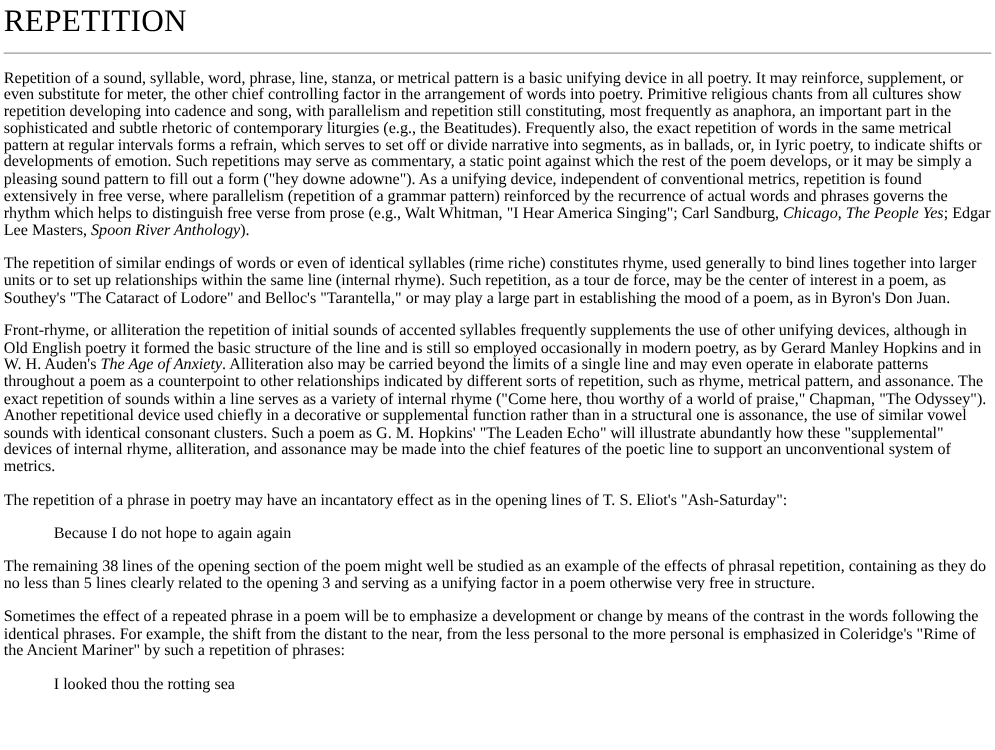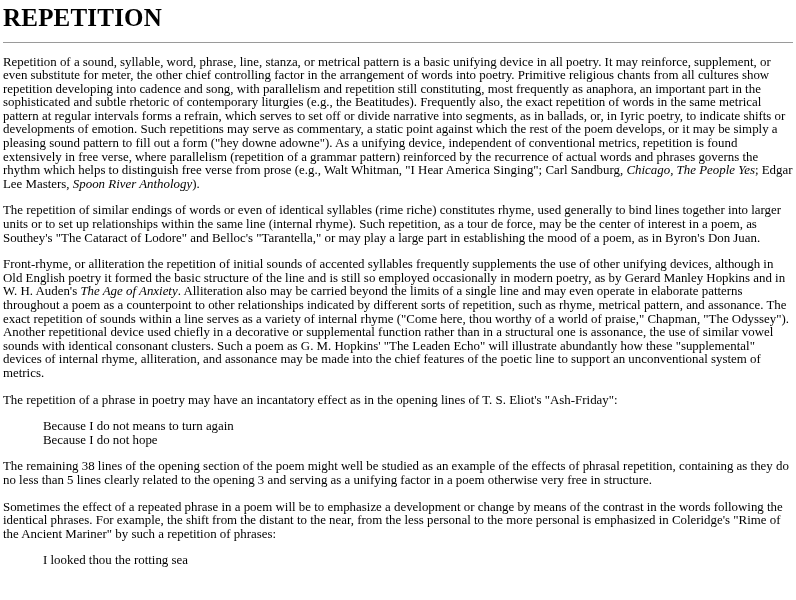--- a/index.html
+++ b/index.html
@@ -14,21 +14,21 @@
     overflow: hidden;
     box-sizing: border-box;
     padding: 2px 3px 0 3px;
     font-family: "Liberation Serif", "DejaVu Serif", serif;
     font-size: 12.9px;
     line-height: 13.6px;
   }
   h1.page-title {
     font-size: 25px;
     line-height: 1.1;
-    font-weight: bold;
+    font-weight: normal;
     margin: 2px 0 10px 0;
     letter-spacing: 0.2px;
   }
   hr.title-divider {
     border: none;
     border-top: 1px solid #9a9a9a;
     height: 0;
     margin: 0;
   }
   p.doc-paragraph {
@@ -48,25 +48,24 @@
 
 <h1 class="page-title">REPETITION</h1>
 <hr class="title-divider">
 
 <p class="doc-paragraph"><span>Repetition of a sound, syllable, word, phrase, line, stanza, or metrical pattern is a basic unifying device in all poetry. It may reinforce, supplement, or even substitute for meter, the other chief controlling factor in the arrangement of words into poetry. Primitive religious chants from all cultures show repetition developing into cadence and song, with parallelism and repetition still constituting, most frequently as anaphora, an important part in the sophisticated and subtle rhetoric of contemporary liturgies (e.g., the Beatitudes). Frequently also, the exact repetition of words in the same metrical pattern at regular intervals forms a refrain, which serves to set off or divide narrative into segments, as in ballads, or, in Iyric poetry, to indicate shifts or developments of emotion. Such repetitions may serve as commentary, a static point against which the rest of the poem develops, or it may be simply a pleasing sound pattern to fill out a form ("hey downe adowne"). As a unifying device, independent of conventional metrics, repetition is found extensively in free verse, where parallelism (repetition of a grammar pattern) reinforced by the recurrence of actual words and phrases governs the rhythm which helps to distinguish free verse from prose (e.g., Walt Whitman, "I Hear America Singing"; Carl Sandburg, </span><em>Chicago</em><span>, </span><em>The People Yes</em><span>; Edgar Lee Masters, </span><em>Spoon River Anthology</em><span>).</span></p>
 
 <p class="doc-paragraph"><span>The repetition of similar endings of words or even of identical syllables (rime riche) constitutes rhyme, used generally to bind lines together into larger units or to set up relationships within the same line (internal rhyme). Such repetition, as a tour de force, may be the center of interest in a poem, as Southey's "The Cataract of Lodore" and Belloc's "Tarantella," or may play a large part in establishing the mood of a poem, as in Byron's Don Juan.</span></p>
 
 <p class="doc-paragraph"><span>Front-rhyme, or alliteration the repetition of initial sounds of accented syllables frequently supplements the use of other unifying devices, although in Old English poetry it formed the basic structure of the line and is still so employed occasionally in modern poetry, as by Gerard Manley Hopkins and in W. H. Auden's </span><em>The Age of Anxiety</em><span>. Alliteration also may be carried beyond the limits of a single line and may even operate in elaborate patterns throughout a poem as a counterpoint to other relationships indicated by different sorts of repetition, such as rhyme, metrical pattern, and assonance. The exact repetition of sounds within a line serves as a variety of internal rhyme ("Come here, thou worthy of a world of praise," Chapman, "The Odyssey"). Another repetitional device used chiefly in a decorative or supplemental function rather than in a structural one is assonance, the use of similar vowel sounds with identical consonant clusters. Such a poem as G. M. Hopkins' "The Leaden Echo" will illustrate abundantly how these "supplemental" devices of internal rhyme, alliteration, and assonance may be made into the chief features of the poetic line to support an unconventional system of metrics.</span></p>
 
-<p class="doc-paragraph"><span>The repetition of a phrase in poetry may have an incantatory effect as in the opening lines of T. S. Eliot's "Ash-Friday":</span></p>
+<p class="doc-paragraph"><span>The repetition of a phrase in poetry may have an incantatory effect as in the opening lines of T. S. Eliot's "Ash-Saturday":</span></p>
 
 <blockquote class="poem-quote">
-  <div class="poem-line">Because I do not means to turn again</div>
-  <div class="poem-line">Because I do not hope</div>
+  <div class="poem-line">Because I do not hope to again again</div>
 </blockquote>
 
 <p class="doc-paragraph"><span>The remaining 38 lines of the opening section of the poem might well be studied as an example of the effects of phrasal repetition, containing as they do no less than 5 lines clearly related to the opening 3 and serving as a unifying factor in a poem otherwise very free in structure.</span></p>
 
 <p class="doc-paragraph"><span>Sometimes the effect of a repeated phrase in a poem will be to emphasize a development or change by means of the contrast in the words following the identical phrases. For example, the shift from the distant to the near, from the less personal to the more personal is emphasized in Coleridge's "Rime of the Ancient Mariner" by such a repetition of phrases:</span></p>
 
 <blockquote class="poem-quote">
   <div class="poem-line">I looked thou the rotting sea</div>
 </blockquote>
 

